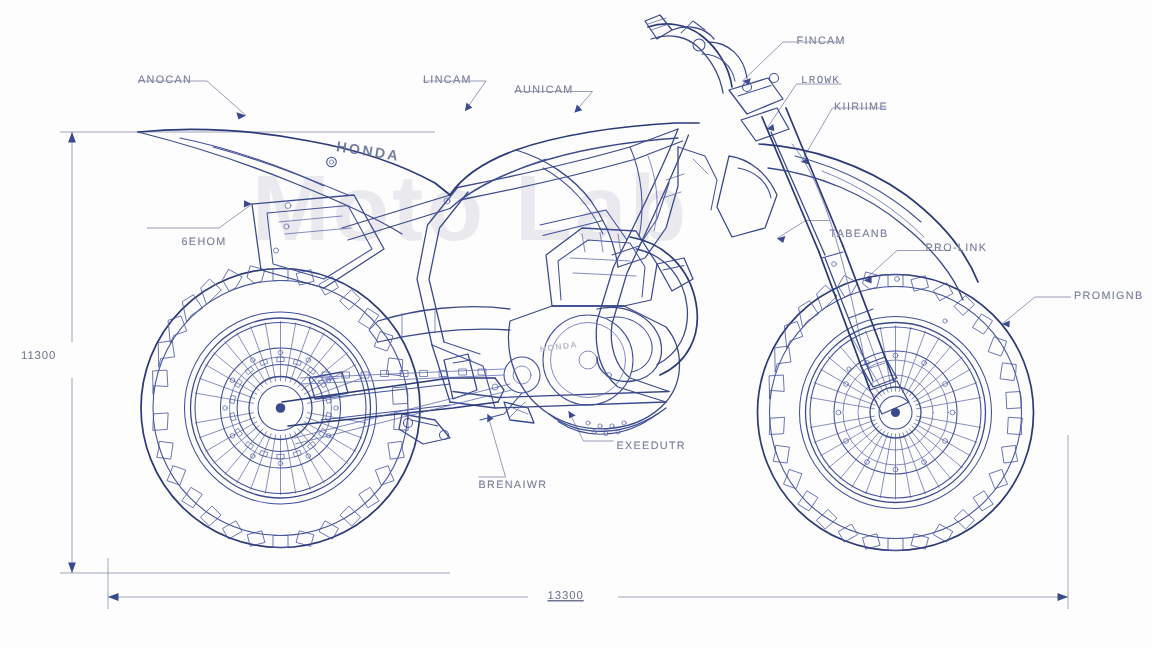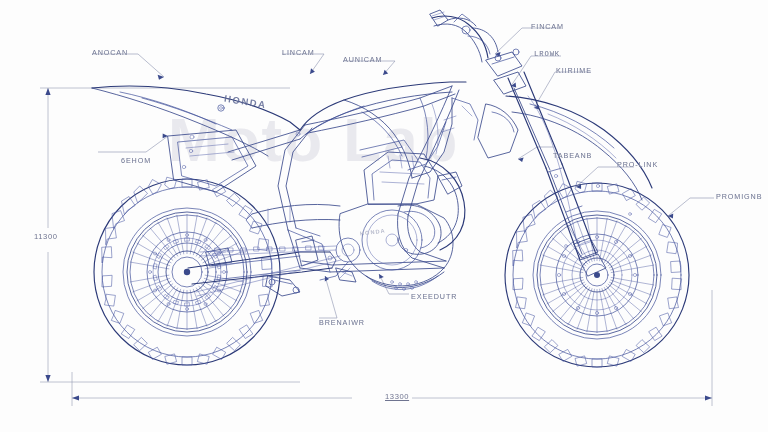--- a/index.html
+++ b/index.html
@@ -21,21 +21,20 @@
     text-shadow:0 0 1.2px rgba(255,255,255,.95), 0 0 .6px rgba(140,146,170,.5);
     opacity:.93;
   }
   .dim{
     position:absolute;
     color:#6f7490;
     font-size:7.6px;
     letter-spacing:.6px;
     white-space:nowrap;
     font-family:"Liberation Sans", sans-serif;
-    margin-left:20px;
   }
   .wm{
     position:absolute;
     color:#e9e9ee;
     font-weight:bold;
     font-size:62px;
     letter-spacing:2px;
     white-space:nowrap;
     font-family:"Liberation Sans", sans-serif;
     pointer-events:none;

